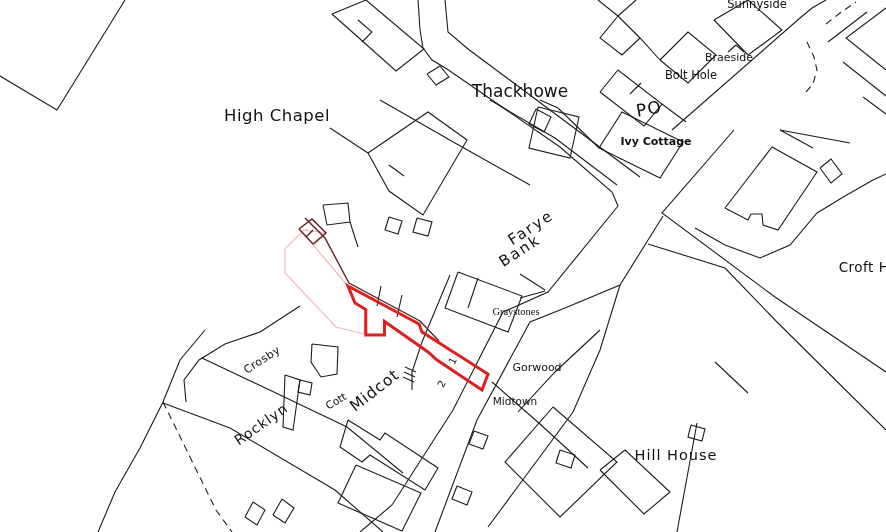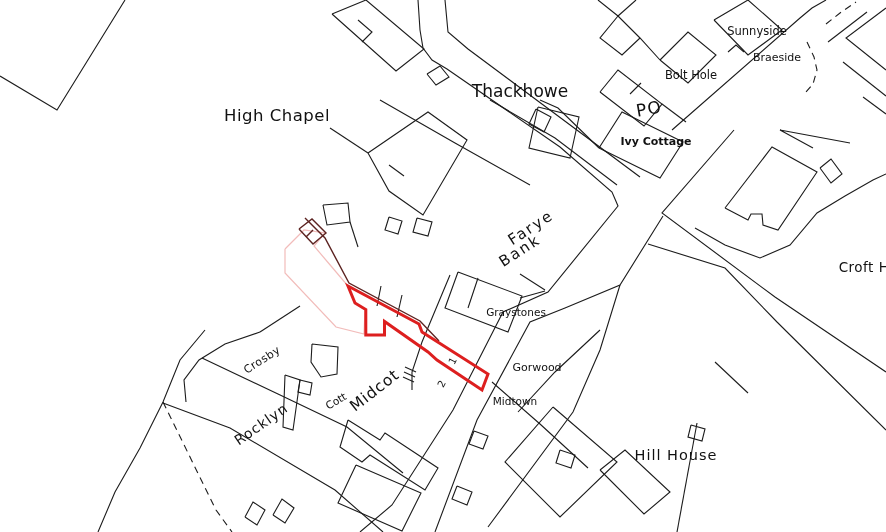--- a/index.html
+++ b/index.html
@@ -97,28 +97,28 @@
       <polyline points="826,24 840,13 856,2" fill="none" stroke="#1c1c1c" stroke-width="1.1" stroke-linejoin="miter" stroke-linecap="butt" stroke-dasharray="7 5"></polyline>
       <polyline points="285,249 304,230 325,233 314,246 331,266 348,286 355,303 365,310 364,334 336,327 285,273 285,249" fill="none" stroke="#f2bcba" stroke-width="1.2" stroke-linejoin="miter" stroke-linecap="butt"></polyline>
       <polyline points="299,229 312,219 326,233 313,244 299,229" fill="none" stroke="#5c2321" stroke-width="1.4" stroke-linejoin="miter" stroke-linecap="butt"></polyline>
       <polyline points="306,237 313,230" fill="none" stroke="#5c2321" stroke-width="1.4" stroke-linejoin="miter" stroke-linecap="butt"></polyline>
       <polyline points="305,218 325,238 349,283 420,321 439,341" fill="none" stroke="#5c2321" stroke-width="1.4" stroke-linejoin="miter" stroke-linecap="butt"></polyline>
       <polygon points="348,286 419,324 422,332 488,374 482,390 437,360 428,352 384.5,321.5 384.5,335 365.8,335 365.8,309.5 355,303" fill="none" stroke="#dd1f1f" stroke-width="3" stroke-linejoin="miter"></polygon>
     </svg>
   <div id="label-layer">
       <div class="maplabel" style="left: 277px; top: 116px; font-size: 16.5px; letter-spacing: 0.5px; transform: translate(-50%, -50%) rotate(0deg);">High Chapel</div>
       <div class="maplabel" style="left: 520px; top: 91px; font-size: 17px; letter-spacing: 0px; transform: translate(-50%, -50%) rotate(0deg);">Thackhowe</div>
-      <div class="maplabel" style="left: 757px; top: 32px; font-size: 11.5px; letter-spacing: 0px; transform: translate(-50%, -50%) rotate(0deg); text-align: center;">Sunnyside</div>
-      <div class="maplabel" style="left: 729px; top: 57px; font-size: 11px; letter-spacing: 0px; transform: translate(-50%, -50%) rotate(0deg); margin-left: 48px;">Braeside</div>
+      <div class="maplabel" style="left: 757px; top: 5px; font-size: 11.5px; letter-spacing: 0px; transform: translate(-50%, -50%) rotate(0deg); text-align: center;">Sunnyside</div>
+      <div class="maplabel" style="left: 729px; top: 57px; font-size: 11px; letter-spacing: 0px; transform: translate(-50%, -50%) rotate(0deg);">Braeside</div>
       <div class="maplabel" style="left: 691px; top: 76px; font-size: 11.5px; letter-spacing: 0px; transform: translate(-50%, -50%) rotate(0deg);">Bolt Hole</div>
       <div class="maplabel" style="left: 649px; top: 109px; font-size: 17px; letter-spacing: 1px; transform: translate(-50%, -50%) rotate(-10deg);">PO</div>
       <div class="maplabel" style="left: 656px; top: 141px; font-size: 11px; letter-spacing: 0px; transform: translate(-50%, -50%) rotate(0deg); font-weight: bold;">Ivy Cottage</div>
       <div class="maplabel" style="left: 531px; top: 228px; font-size: 15px; letter-spacing: 2px; transform: translate(-50%, -50%) rotate(-33deg);">Farye</div>
       <div class="maplabel" style="left: 520px; top: 251px; font-size: 15px; letter-spacing: 2px; transform: translate(-50%, -50%) rotate(-33deg);">Bank</div>
-      <div class="maplabel" style="left: 516px; top: 312px; font-size: 10.5px; letter-spacing: 0px; transform: translate(-50%, -50%) rotate(0deg);">Graystones</div>
+      <div class="maplabel" style="left: 516px; top: 312px; font-size: 10.5px; letter-spacing: 0px; transform: translate(-50%, -50%) rotate(0deg); font-family: Liberation Serif, serif;">Graystones</div>
       <div class="maplabel" style="left: 537px; top: 367px; font-size: 11px; letter-spacing: 0px; transform: translate(-50%, -50%) rotate(0deg);">Gorwood</div>
       <div class="maplabel" style="left: 515px; top: 401px; font-size: 10.5px; letter-spacing: 0px; transform: translate(-50%, -50%) rotate(0deg);">Midtown</div>
       <div class="maplabel" style="left: 676px; top: 455px; font-size: 14.5px; letter-spacing: 1px; transform: translate(-50%, -50%) rotate(0deg);">Hill House</div>
       <div class="maplabel" style="left: 864px; top: 268px; font-size: 13.5px; letter-spacing: 0.5px; transform: translate(-50%, -50%) rotate(0deg);">Croft H</div>
       <div class="maplabel" style="left: 262px; top: 360px; font-size: 11px; letter-spacing: 0.5px; transform: translate(-50%, -50%) rotate(-33deg);">Crosby</div>
       <div class="maplabel" style="left: 375px; top: 391px; font-size: 15.5px; letter-spacing: 1px; transform: translate(-50%, -50%) rotate(-38deg);">Midcot</div>
       <div class="maplabel" style="left: 336px; top: 401px; font-size: 10.5px; letter-spacing: 0px; transform: translate(-50%, -50%) rotate(-30deg);">Cott</div>
       <div class="maplabel" style="left: 261px; top: 424px; font-size: 14px; letter-spacing: 1px; transform: translate(-50%, -50%) rotate(-35deg);">Rocklyn</div>
       <div class="maplabel" style="left: 453px; top: 361px; font-size: 10px; letter-spacing: 0px; transform: translate(-50%, -50%) rotate(-63deg);">1</div>
       <div class="maplabel" style="left: 442px; top: 384px; font-size: 10px; letter-spacing: 0px; transform: translate(-50%, -50%) rotate(-63deg);">2</div>

